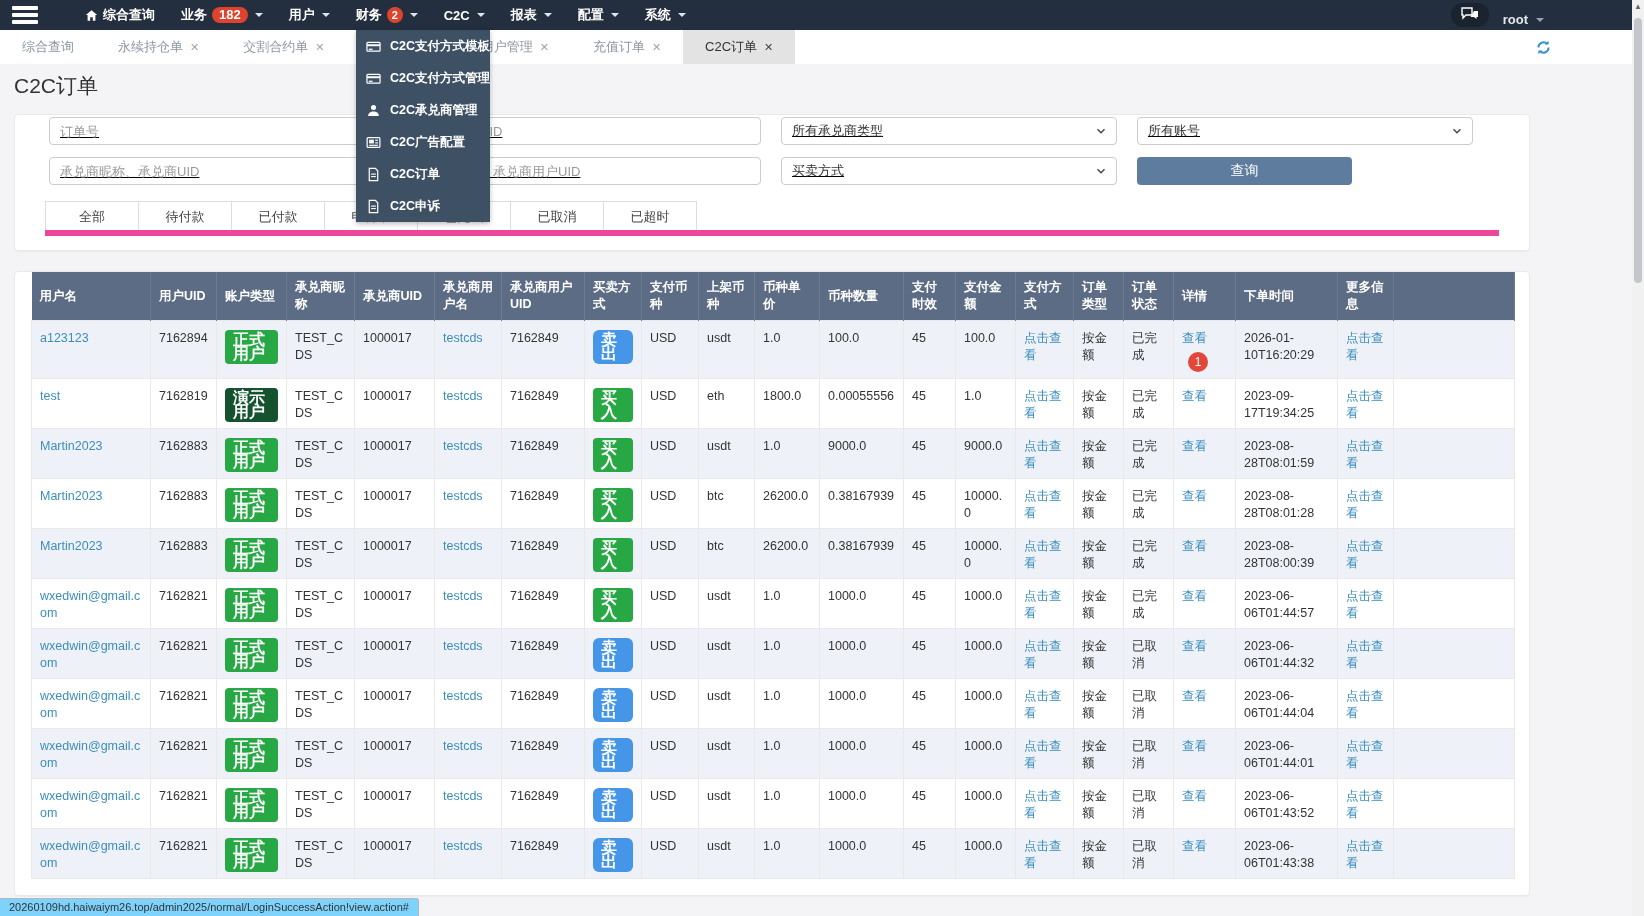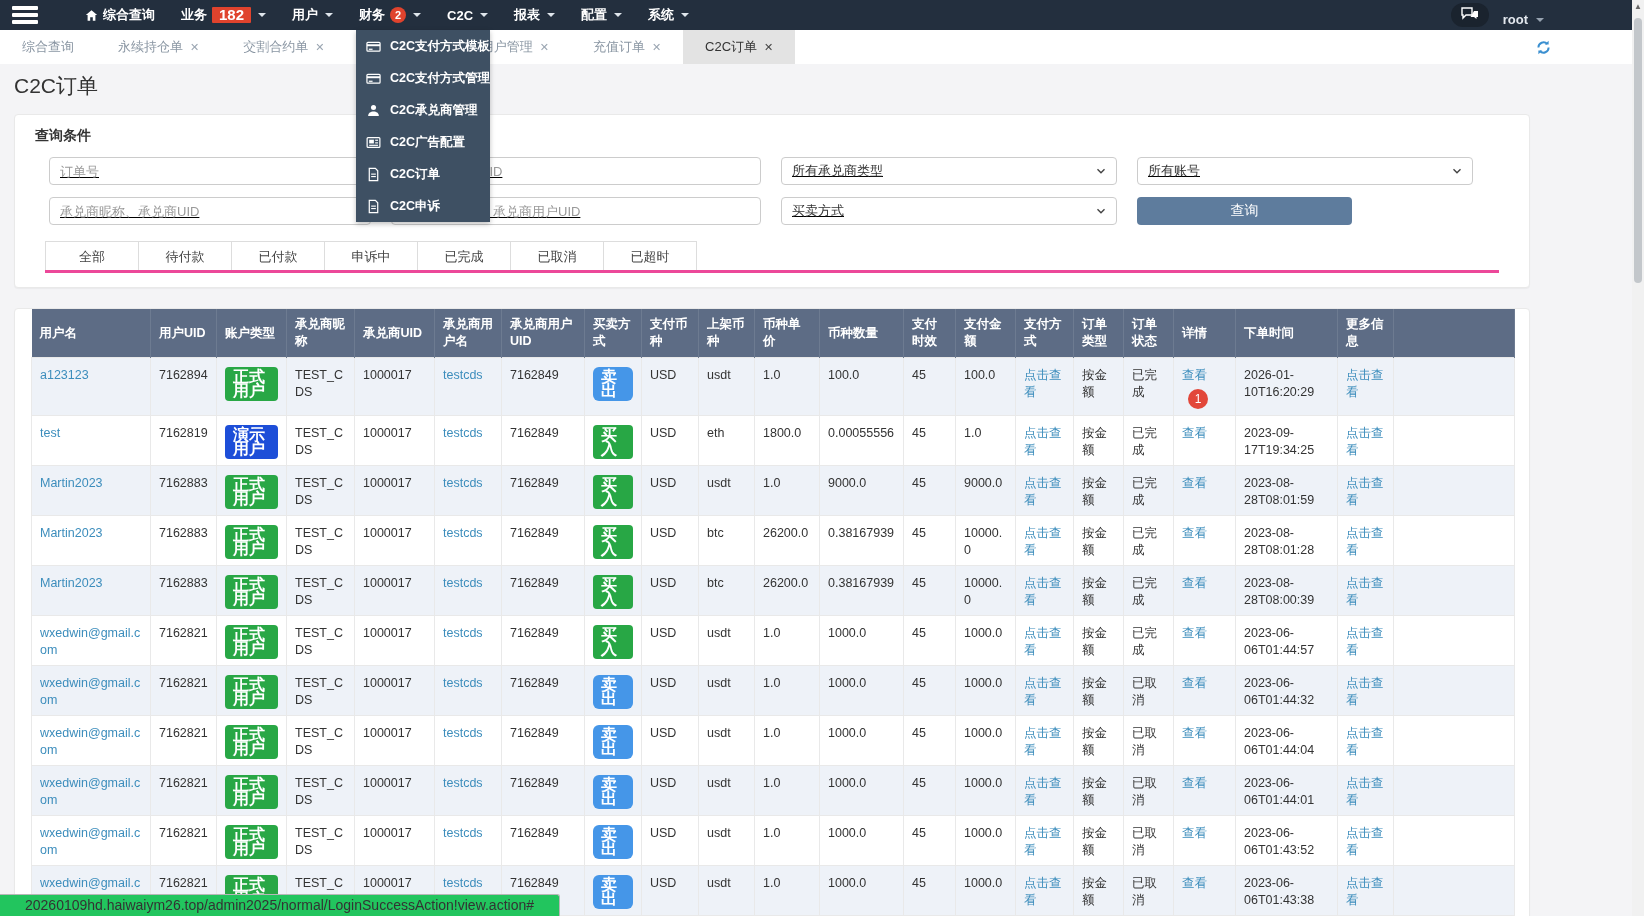--- a/index.html
+++ b/index.html
@@ -6,21 +6,21 @@
   html,body { width:1644px; height:916px; overflow:hidden; }
   body { font-family:"Liberation Sans","DejaVu Sans",sans-serif; font-size:13px; background:#f4f4f6; position:relative; }
 
   
   .navbar { height:30px; background:#232f3e; display:flex; align-items:center; color:#fff; position:relative; z-index:30; }
   .hamburger { width:46px; height:30px; display:flex; flex-direction:column; justify-content:center; gap:3px; padding-left:12px; cursor:pointer; }
   .hamburger span { display:block; width:26px; height:4px; background:#fff; border-radius:1px; }
   .nav-items { display:flex; align-items:center; margin-left:26px; }
   .nav-item { display:flex; align-items:center; gap:5px; padding:0 13px; height:30px; font-weight:bold; font-size:13px; cursor:pointer; white-space:nowrap; }
   .nav-item svg { display:block; }
-  .badge-pill { background:#e0432d; color:#fff; font-size:15px; font-weight:bold; border-radius:1px; padding:2px 7px; line-height:12px; }
+  .badge-pill { background:#e0432d; color:#fff; font-size:13px; font-weight:bold; border-radius:8px; padding:2px 7px; line-height:12px; }
   .badge-circle { background:#e0432d; color:#fff; font-size:11px; font-weight:bold; border-radius:50%; width:16px; height:16px; line-height:16px; text-align:center; }
   .caret { width:0; height:0; border-left:4px solid transparent; border-right:4px solid transparent; border-top:4px solid #dfe6ec; margin-left:2px; }
   .nav-right { margin-left:auto; display:flex; align-items:flex-end; gap:14px; padding-right:100px; }
   .chat-btn { background:#1a232e; border-radius:13px; width:38px; height:24px; display:flex; align-items:center; justify-content:center; cursor:pointer; }
   .user-menu { display:flex; align-items:center; gap:6px; cursor:pointer; color:#e3e8ee; font-weight:bold; }
   .user-menu .caret { border-top-color:#97a3b0; }
 
   
   .tabbar { height:34px; background:#fff; display:flex; align-items:stretch; position:relative; z-index:5; }
   .tab { display:flex; align-items:center; gap:7px; padding:0 22px; color:#8a96a3; font-size:13px; cursor:pointer; white-space:nowrap; }
@@ -38,45 +38,45 @@
   .page-title { font-size:21px; color:#333; margin:4px 0 14px; font-weight:normal; }
   .panel { width:1516px; background:#fff; border:1px solid #e9e9e9; border-radius:4px; box-shadow:0 1px 1px rgba(0,0,0,.04); margin-bottom:20px; }
   .panel-title { font-size:14px; font-weight:bold; color:#333; padding:12px 20px 10px; }
 
   
   .query-grid { display:grid; grid-template-columns:322px 370px 336px 336px; column-gap:20px; row-gap:12px; padding:2px 20px 0 34px;text-decoration:underline; }
   .q-input { height:28px; border:1px solid #ccc; border-radius:4px; padding:0 10px; font-size:13px; color:#333; width:100%; font-family:inherit; }
   .q-input::placeholder { color:#999; }
   .q-select { height:28px; border:1px solid #ccc; border-radius:4px; padding:0 8px 0 10px; display:flex; align-items:center; justify-content:space-between; color:#333; cursor:pointer; background:#fff; }
   .q-btn { width:215px; height:28px; background:#5e7c9d; border:none; border-radius:4px; color:#fff; font-size:14px; cursor:pointer; font-family:inherit; }
-  .status-tabs { display:flex; margin:16px 30px 0; border-bottom:3px solid #ec4899; padding-bottom:0; }
+  .status-tabs { display:flex; margin:16px 30px 0; border-bottom:6px solid #ec4899; padding-bottom:0; }
   .status-tab { width:94px; text-align:center; line-height:29px; height:29px; border:1px solid #ddd; border-bottom:none; margin-left:-1px; color:#444; cursor:pointer; background:#fff; }
   .status-tab:first-child { margin-left:0; }
   .query-panel { padding-bottom:14px; }
 
   
   .table-wrap { padding:0 16px 16px; }
   table { border-collapse:collapse; table-layout:fixed; width:1483px; }
   thead th { background:#5d6c85; color:#fff; font-size:12.5px; font-weight:bold; text-align:left; padding:7px 8px; border-right:1px solid rgba(255,255,255,.1); line-height:17px; vertical-align:middle; word-break:break-word; }
   tbody td { font-size:12.5px; color:#333; padding:9px 8px 6px; border:1px solid #e9e9e9; vertical-align:top; line-height:17px; word-break:break-word; overflow-wrap:break-word; }
   tbody tr.alt { background:#eef2f8; }
   a.lnk { color:#3c8dbc; text-decoration:none; cursor:pointer; }
   .b { display:inline-block; padding:3px 8px; border-radius:4px; color:#fff; font-size:16px; font-weight:bold; line-height:14px; }
   .b-green { background:#28a745; }
-  .b-orange { background:#1d4ed8; }
+  .b-orange { background:#14532d; }
   .b-blue { background:#4596e8;border-radius:6px; }
   .num-badge { width:20px; height:20px; border-radius:50%; background:#e2473a; color:#fff; font-size:12px; text-align:center; line-height:20px; margin:5px 0 0 6px; }
 
   
   .scrollbar { position:absolute; top:0; right:0; width:12px; height:916px; background:#f1f1f1; z-index:60; }
   .scrollbar .arrow-up { height:14px; text-align:center; font-size:8px; color:#666; line-height:14px; }
   .scrollbar .thumb { position:absolute; top:18px; left:2px; width:8px; height:265px; background:#c3c7cb; border-radius:4px; cursor:pointer; }
 
   
-  .statusbar { position:absolute; left:0; bottom:0; background:#22c55e; border:1px solid #b7b7b7; border-left:none; border-bottom:none; border-top-right-radius:3px; padding:2px 25px 3px; font-size:14px; color:#333; z-index:70; white-space:nowrap; }
+  .statusbar { position:absolute; left:0; bottom:0; background:#7dd3fc; border:1px solid #b7b7b7; border-left:none; border-bottom:none; border-top-right-radius:3px; padding:2px 9px 3px; font-size:11px; color:#333; z-index:70; white-space:nowrap; }
 </style>
 </head>
 <body>
 
 <div class="navbar">
   <div class="hamburger">
       <span></span>
       <span></span>
       <span></span>
     </div>
@@ -237,21 +237,20 @@
         </svg>
       </span>
       <span>C2C申诉</span>
     </div>
   </div>
 
 <div class="content">
   <h1 class="page-title">C2C订单</h1>
 
   <div class="panel query-panel">
-    <div class="panel-title">查询条件</div>
     <div class="query-grid">
       <input class="q-input" placeholder="订单号" style="">
       <input class="q-input" placeholder="用户名、用户UID" style="">
       <div class="q-select">
         <span>所有承兑商类型</span>
         <svg width="14" height="14" viewBox="0 0 16 16">
             <polyline points="4,6 8,10 12,6" fill="none" stroke="#444" stroke-width="1.6"></polyline>
           </svg>
       </div>
       <div class="q-select">

